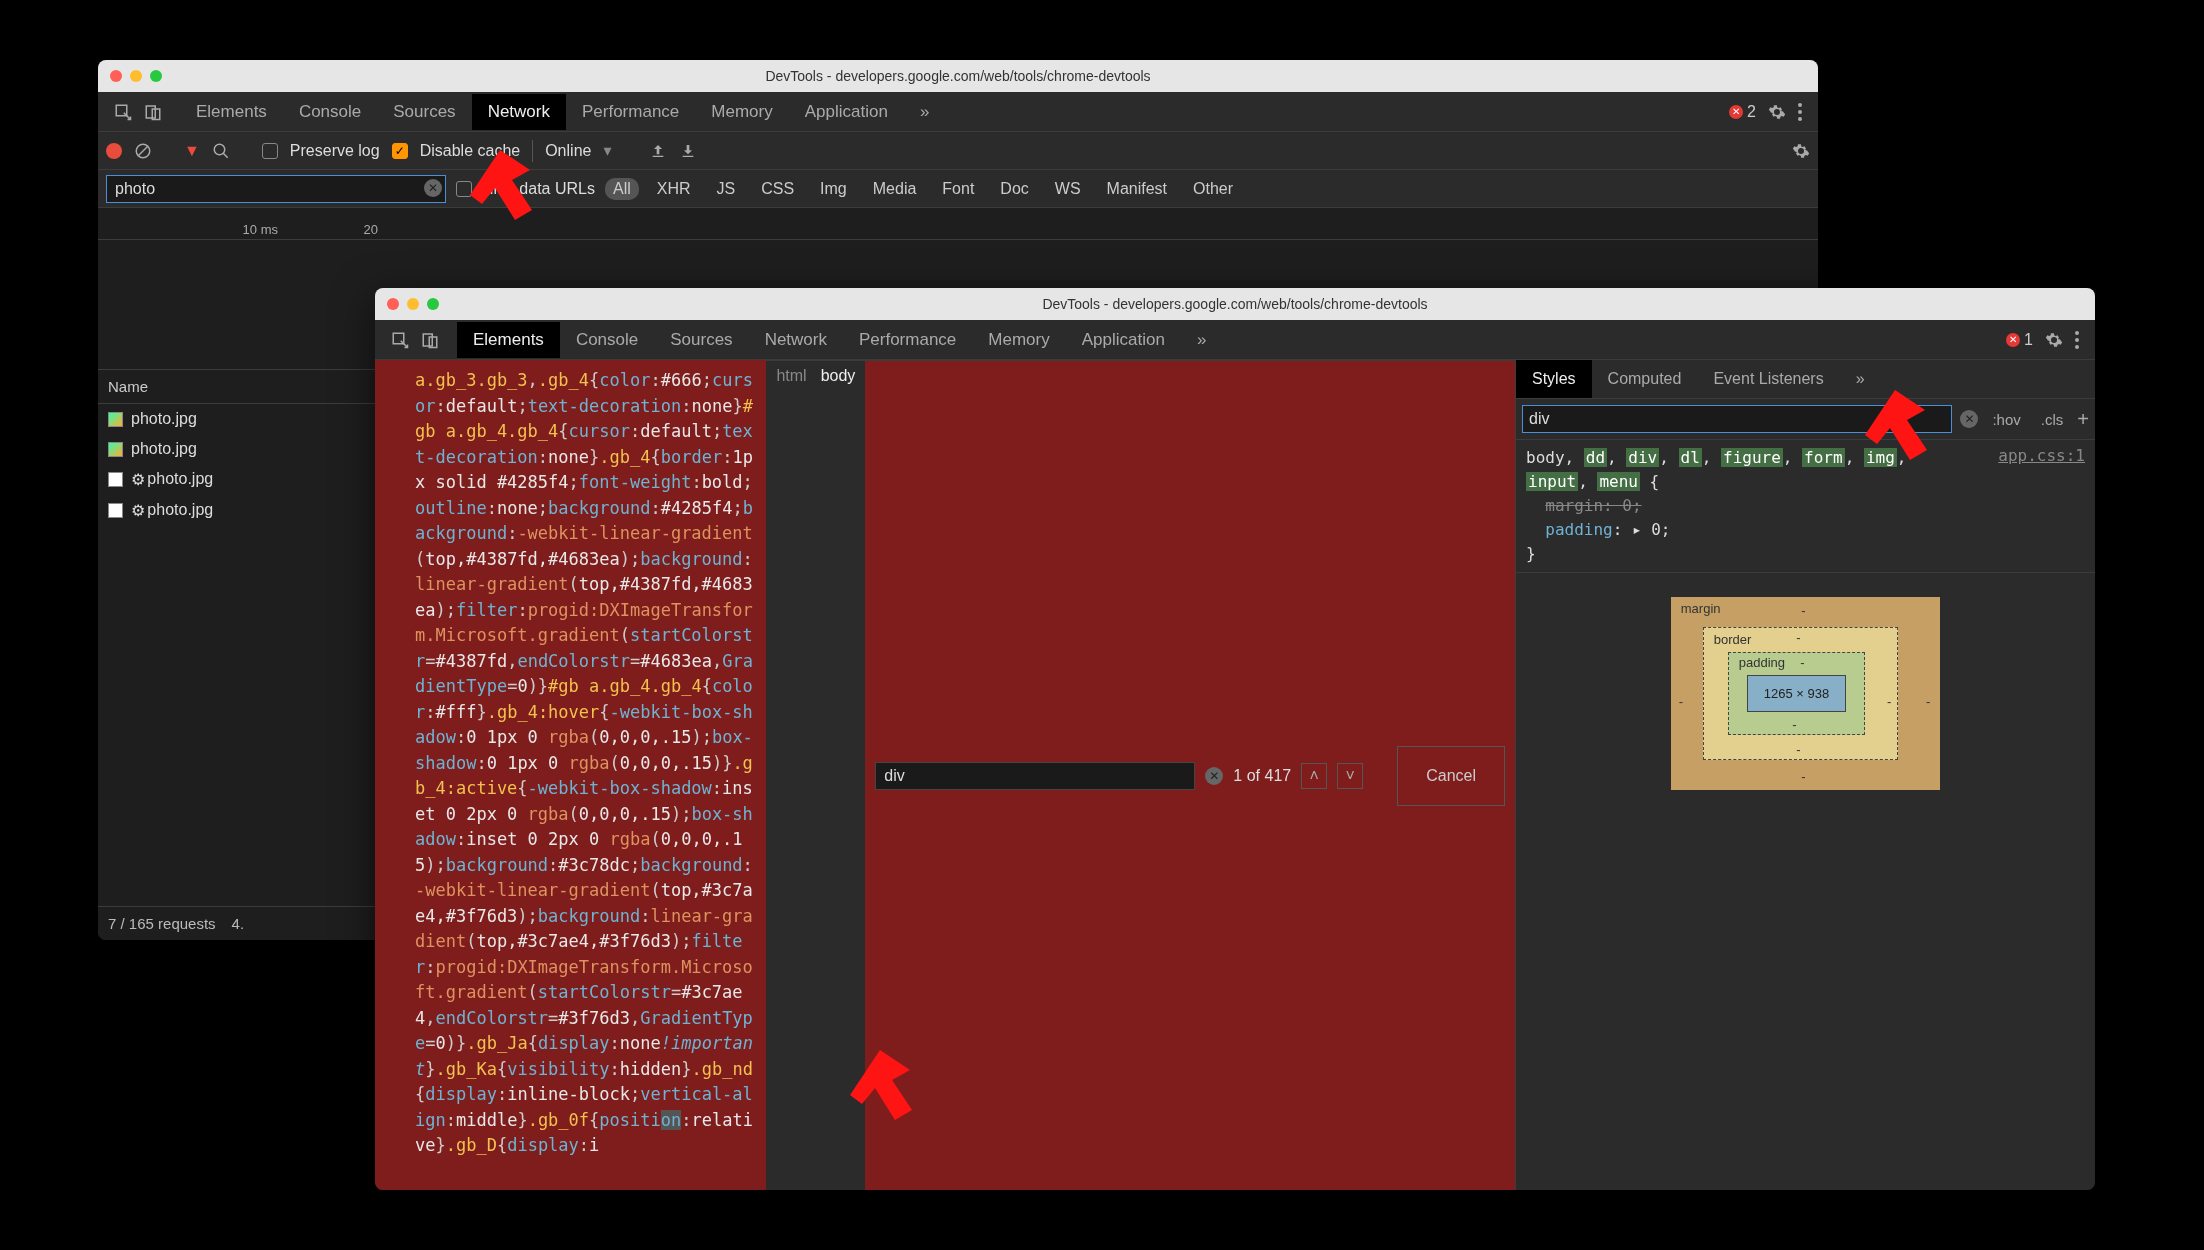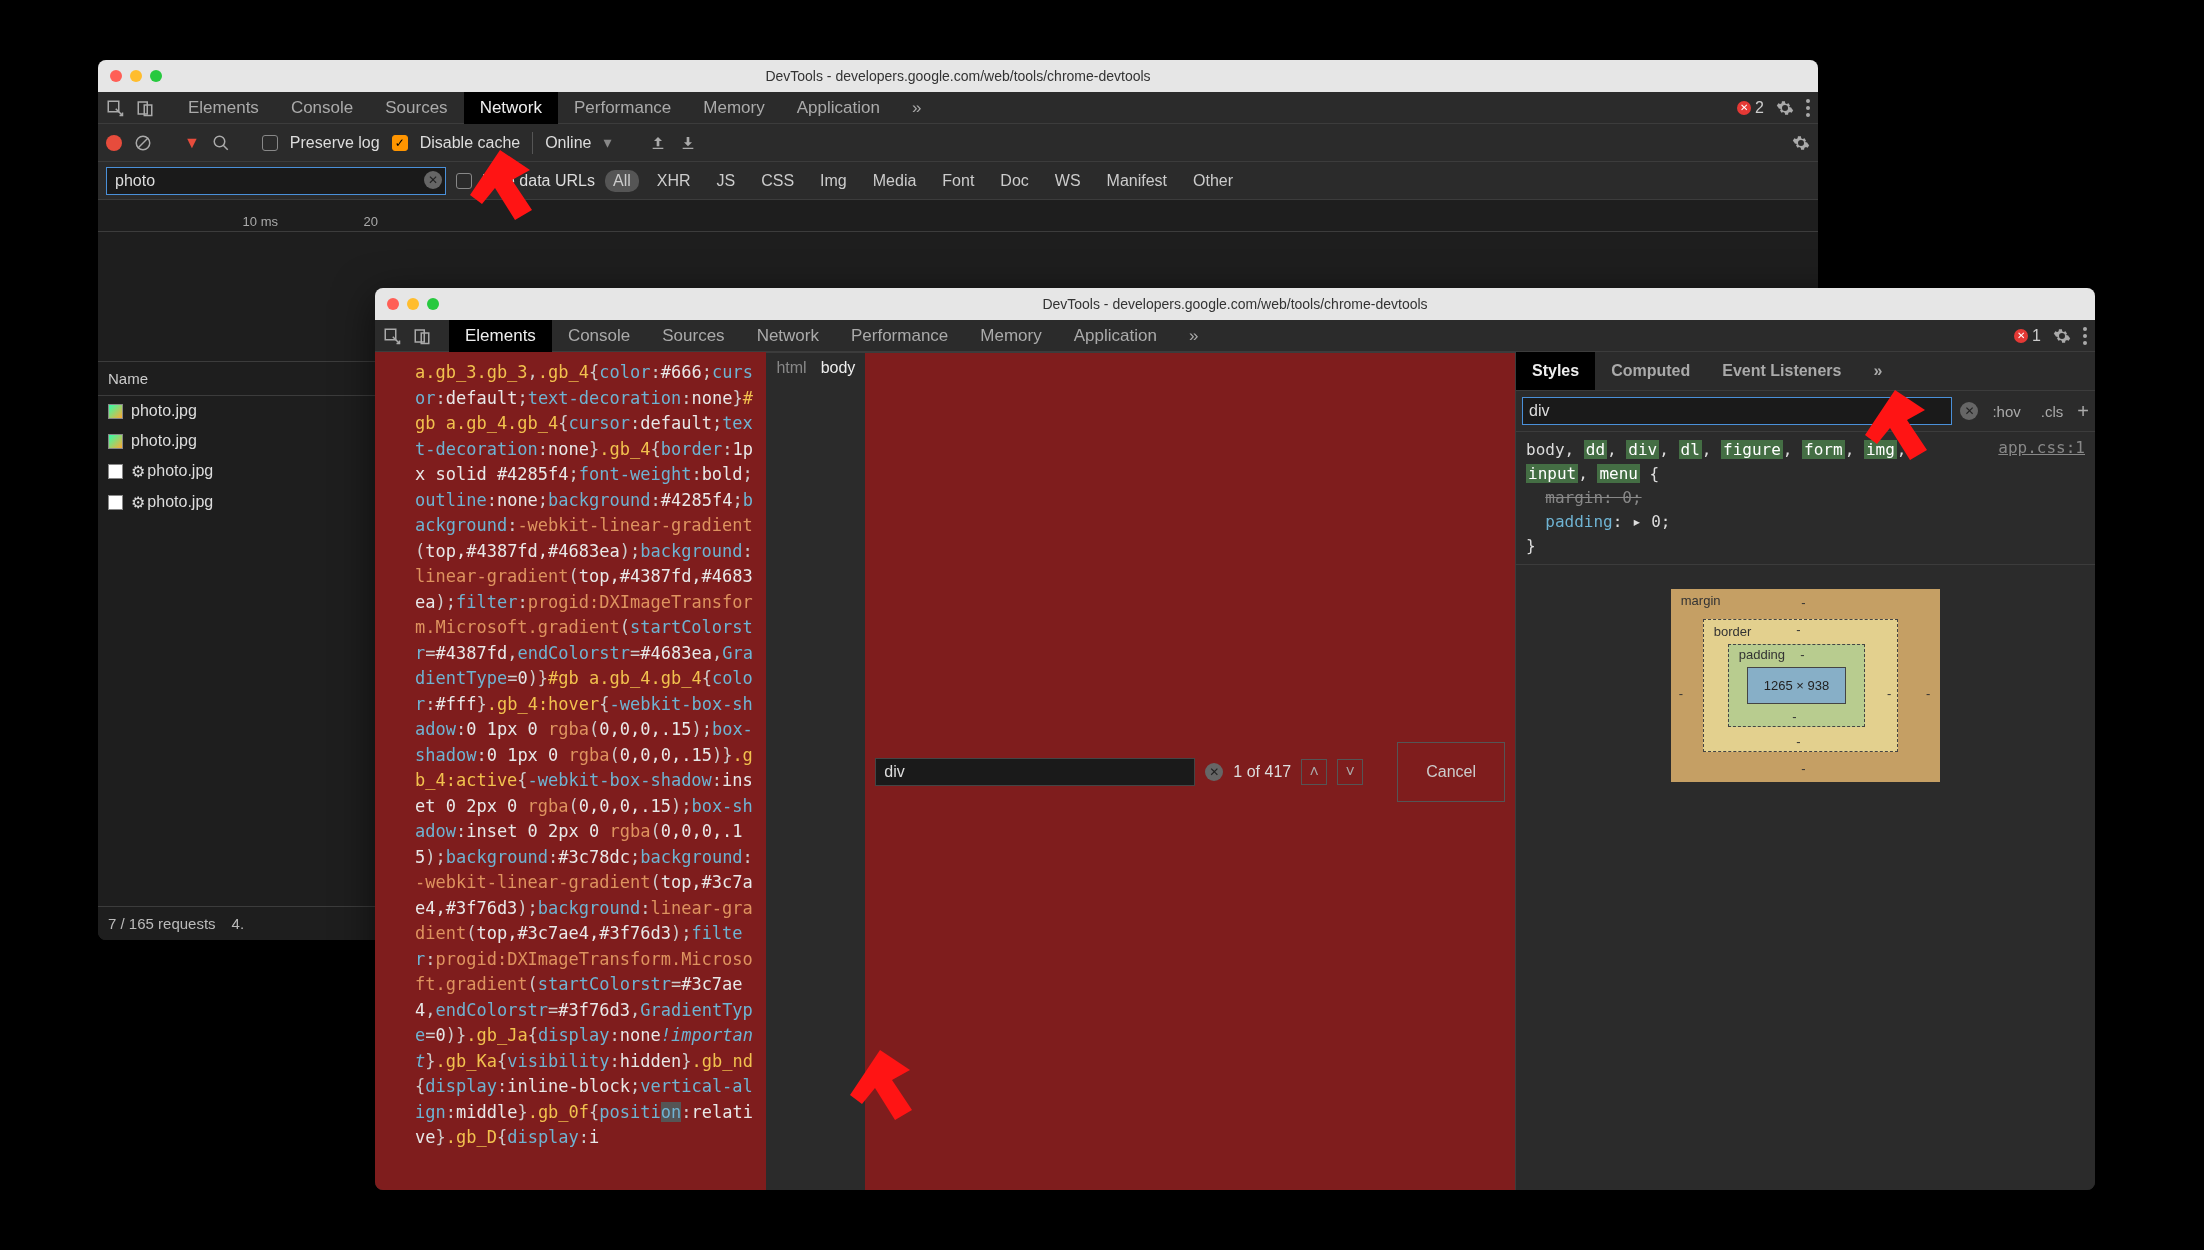--- a/index.html
+++ b/index.html
@@ -40,22 +40,22 @@
   .t-green { background: #27c93f; }
   .titlebar .title {
     position: absolute; left: 0; right: 0; text-align: center;
     font-size: 14px; color: #333;
   }
   .tabbar {
     display: flex;
     align-items: center;
     background: #2b2b2b;
     border-bottom: 1px solid #3c3c3c;
-    height: 32px;
-    padding: 0 8px;
+    height: 40px;
+    padding: 0 16px;
     gap: 2px;
   }
   .tabbar .left-icons, .tabbar .right-icons { display: flex; gap: 12px; align-items: center; }
   .tabbar .tabs { display: flex; gap: 0; margin-left: 16px; flex: 1; }
   .tab {
     padding: 8px 16px;
     color: #aaa;
     font-size: 17px;
     cursor: pointer;
   }
@@ -147,21 +147,21 @@
     display:flex; align-items:center; gap:10px; padding:6px 10px;
     border-top:1px solid #3c3c3c; font-size:16px;
   }
   .findbar input {
     background:#1a1a1a; border:1px solid #444; color:#ddd; height:28px;
     padding: 2px 8px; flex: 0 0 320px; font-size:16px;
   }
   .nav-btn { width:26px; height:26px; border:1px solid #555; display:flex; align-items:center; justify-content:center; color:#aaa; }
   .cancel-btn { border:1px solid #555; padding:20px 28px; color:#ccc; }
 
-  .styles-tabs { display:flex; gap:0; border-bottom:1px solid #3c3c3c;font-weight:bold; }
+  .styles-tabs { display:flex; gap:0; border-bottom:1px solid #3c3c3c; }
   .styles-tabs .stab { padding:10px 16px; font-size:16px; color:#aaa; }
   .styles-tabs .stab.active { background:#000; color:#eee; }
   .filter-row { display:flex; align-items:center; gap:8px; padding:6px; border-bottom:1px solid #3c3c3c; }
   .filter-row input {
     flex:1; background:#1a1a1a; border:1px solid #4a90d9; color:#ddd; height:28px; padding:2px 6px; font-size:16px;
   }
   .filter-row .pill { color:#aaa; font-size:15px; padding:2px 6px;}
   .rule {
     font-family:"SF Mono", Menlo, monospace; font-size:16px; padding:6px 10px;
     border-bottom:1px solid #3c3c3c; display:flex; justify-content:space-between; align-items:flex-start;

